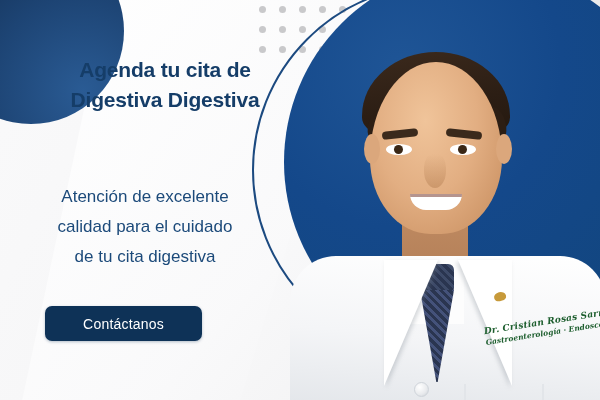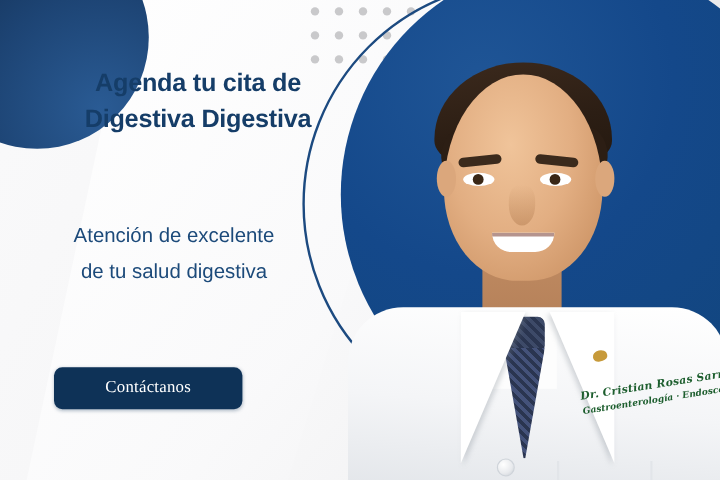--- a/index.html
+++ b/index.html
@@ -364,21 +364,21 @@
   .cta {
     position: absolute;
     left: 45px;
     top: 306px;
     width: 157px;
     height: 35px;
     border: none;
     border-radius: 7px;
     background: #0e3257;
     color: #ffffff;
-    font-family: Liberation Serif, serif;
+    font-family: Liberation Sans, sans-serif;
     font-size: 14px;
     letter-spacing: .2px;
     cursor: pointer;
     box-shadow: 0 1px 3px rgba(14,50,87,.30);
   }
 </style>
 </head>
 <body>
 
 <div id="banner">
@@ -445,19 +445,20 @@
   </div>
 
   <div class="content">
     <div class="headline">
       <span>Agenda tu cita de</span>
       <span>Digestiva Digestiva</span>
     </div>
 
     <div class="subhead">
       <span>Atención de excelente</span>
-      <span>de tu salud digestiva</span>
+      <span>calidad para el cuidado</span>
+      <span>de tu cita digestiva</span>
     </div>
 
     <button class="cta">Contáctanos</button>
   </div>
 
 </div>
 
 </body></html>

